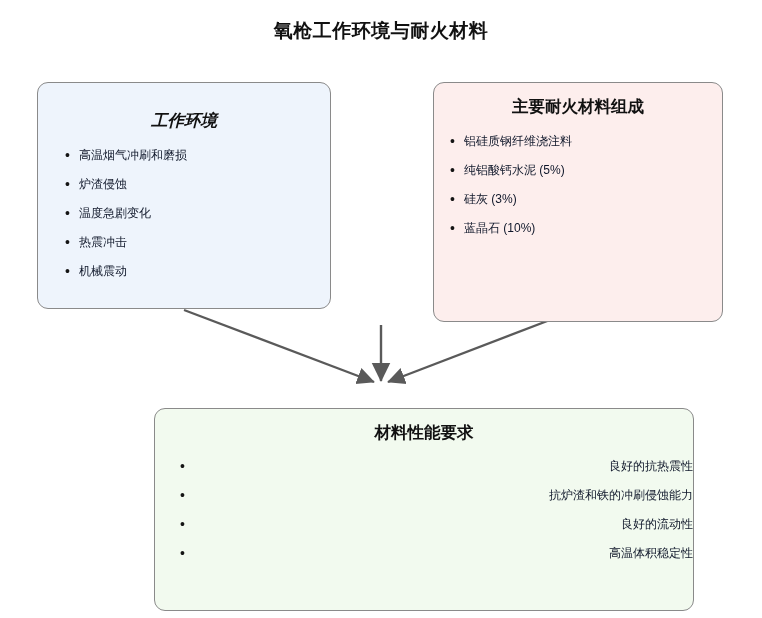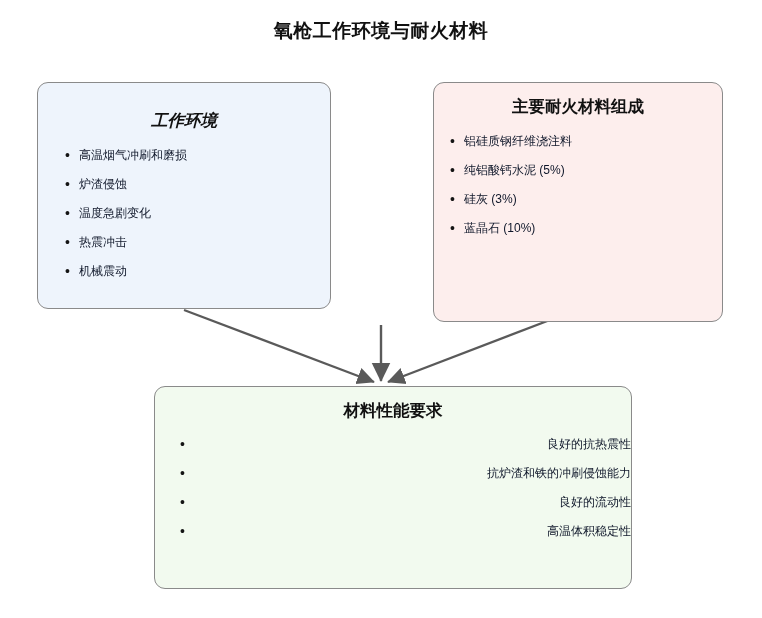--- a/index.html
+++ b/index.html
@@ -96,22 +96,22 @@
     width: 290px;
     height: 240px;
     background: #fdeeed;
   }
   #node-refractory-composition .node-title { margin-top: 14px; }
   #node-refractory-composition .node-list { margin: 17px 15px 0 16px; }
 
   
   #node-performance-requirements {
     left: 154px;
-    top: 386px;
-    width: 478px;
+    top: 408px;
+    width: 540px;
     height: 203px;
     background: #f2faef;
   }
   #node-performance-requirements .node-title { margin-top: 14px; }
   #node-performance-requirements .node-list { margin: 16px 0 0 25px; text-align: right; }
 </style>
 </head>
 <body>
 
 <div id="canvas">

